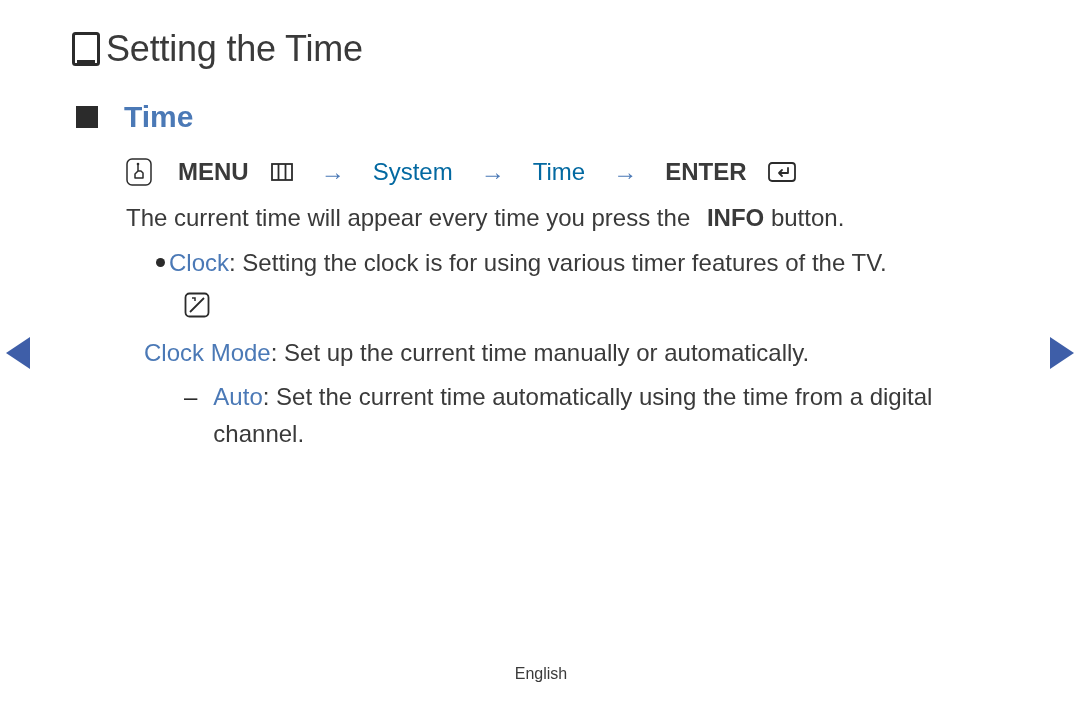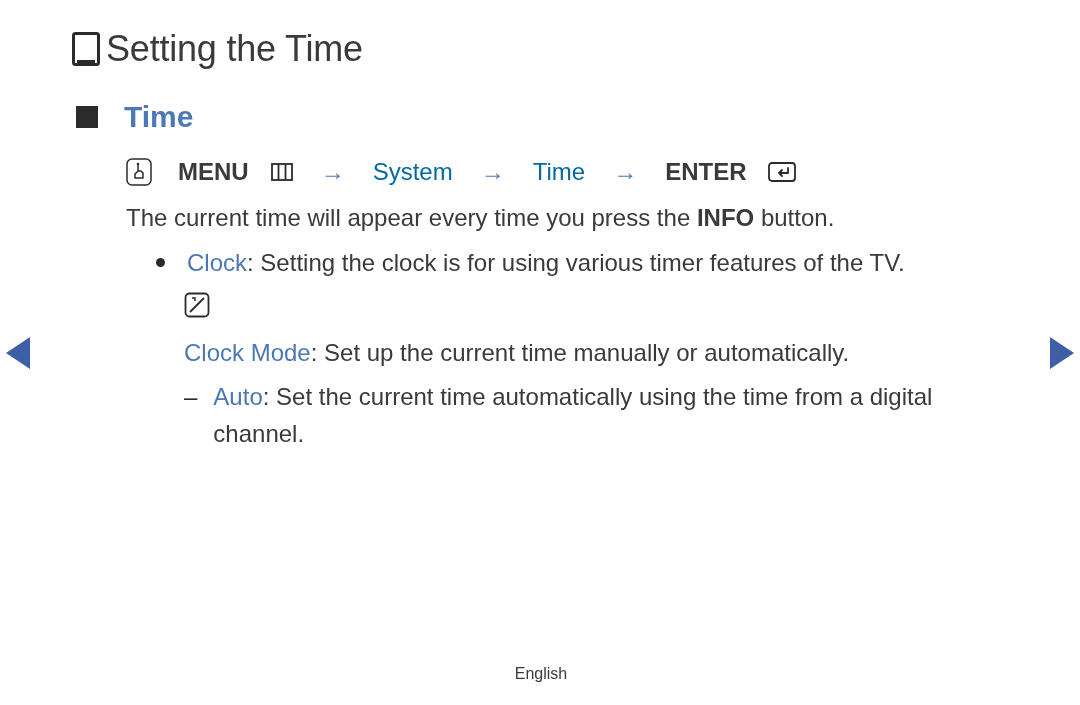--- a/index.html
+++ b/index.html
@@ -60,27 +60,27 @@
   }
   .arrow-sep { color:#4b79b6; font-weight: normal; padding: 0 2px; }
   .path-blue { color:#0369a1; font-weight: normal; }
   .description {
     margin-left: 54px;
     font-size: 24px;
     font-weight: 300;
     margin-bottom: 12px;
     color:#3a3a3a;
   }
-  .description b { font-weight: bold; }
+  .description b { font-weight: bold; margin-left: 10px; }
   .list {
     margin-left: 84px;
   }
   .list-item {
     display: flex;
-    gap: 22px;
+    gap: 4px;
     font-size: 24px;
     font-weight: 300;
     line-height: 1.55;
     margin-bottom: 6px;
   }
   .bullet-dot {
     width: 9px; height: 9px; border-radius: 50%; background:#2b2b2b;
     margin-top: 14px;
     flex-shrink: 0;
   }
@@ -89,21 +89,21 @@
     display:flex;
     gap: 14px;
     margin-left: 112px;
     font-size: 24px;
     font-weight: 300;
     line-height: 1.55;
     margin-bottom: 6px;
   }
   .note-icon { margin-top:4px; flex-shrink:0; }
   .clockmode {
-    margin-left: 112px;
+    margin-left: 72px;
     font-size: 24px;
     font-weight: 300;
     line-height: 1.55;
     margin-bottom: 6px;
   }
   .sublist {
     display:flex;
     gap: 16px;
     margin-left: 112px;
     font-size: 24px;

